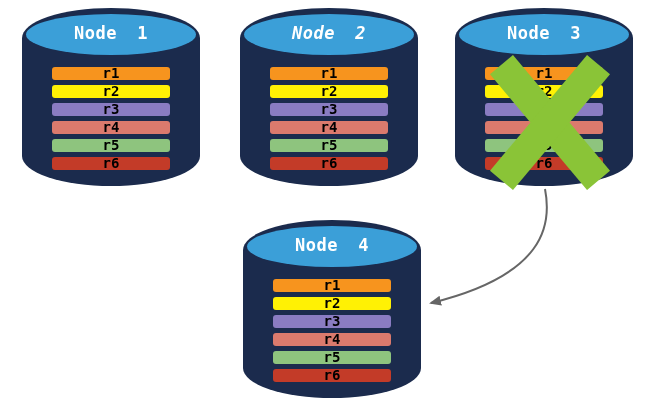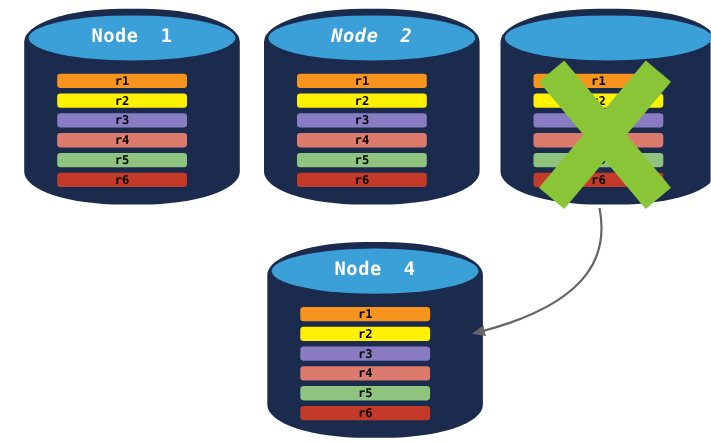--- a/index.html
+++ b/index.html
@@ -3,21 +3,21 @@
 <meta charset="utf-8">
 <style>
   html, body { margin: 0; padding: 0; }
   .canvas {
     position: relative;
     width: 646px;
     height: 402px;
     overflow: hidden;
     font-family: "DejaVu Sans Mono", "Liberation Sans", sans-serif;
   }
-  .node { position: absolute; width: 196px; height: 178px; }
+  .node { position: absolute; width: 178px; height: 178px; }
   .node-pos-0 { left: 22px;  top: 8px; }
   .node-pos-1 { left: 240px; top: 8px; }
   .node-pos-2 { left: 455px; top: 8px; }
   .node-pos-3 { left: 243px; top: 220px; }
   .cyl-body {
     position: absolute; inset: 0;
     border-radius: 89px / 30px;
   }
   .cyl-top {
     position: absolute; left: 4px; right: 4px; top: 6px; height: 41px;
@@ -31,21 +31,21 @@
     letter-spacing: 0.5px;
   }
   .replica-stack {
     position: absolute; left: 30px; top: 59px; width: 118px;
     display: flex; flex-direction: column; gap: 5px;
   }
   .replica-bar {
     height: 13px; line-height: 13px;
     border-radius: 3px;
     text-align: center;
-    font-size: 11px; font-weight: bold;
+    font-size: 14px; font-weight: bold;
   }
   .x-mark {
     position: absolute; left: 35px; top: 47px; width: 120px; height: 135px;
     z-index: 5;
   }
   .x-stroke {
     position: absolute; left: 45px; top: -8px; width: 30px; height: 151px;
   }
   .x-stroke-left  { transform: rotate(-40deg); }
   .x-stroke-right { transform: rotate(40deg); }
@@ -80,20 +80,21 @@
         <div class="replica-bar" style="background: rgb(138, 124, 194); color: rgb(0, 0, 0);">r3</div>
         <div class="replica-bar" style="background: rgb(219, 122, 109); color: rgb(0, 0, 0);">r4</div>
         <div class="replica-bar" style="background: rgb(142, 196, 126); color: rgb(0, 0, 0);">r5</div>
         <div class="replica-bar" style="background: rgb(195, 59, 40); color: rgb(0, 0, 0);">r6</div>
       </div>
   </div>
 
   <div class="node node-pos-2">
     <div class="cyl-body" style="background: rgb(27, 43, 77);"></div>
     <div class="cyl-top" style="background: rgb(59, 159, 216);"></div>
+    <div class="node-label" style="color: rgb(255, 255, 255);">Node 3</div>
     <div class="replica-stack">
         <div class="replica-bar" style="background: rgb(247, 148, 30); color: rgb(0, 0, 0);">r1</div>
         <div class="replica-bar" style="background: rgb(255, 241, 4); color: rgb(0, 0, 0);">r2</div>
         <div class="replica-bar" style="background: rgb(138, 124, 194); color: rgb(0, 0, 0);">r3</div>
         <div class="replica-bar" style="background: rgb(219, 122, 109); color: rgb(0, 0, 0);">r4</div>
         <div class="replica-bar" style="background: rgb(142, 196, 126); color: rgb(0, 0, 0);">r5</div>
         <div class="replica-bar" style="background: rgb(195, 59, 40); color: rgb(0, 0, 0);">r6</div>
       </div>
     <div class="x-mark">
       <div class="x-stroke x-stroke-left" style="background: rgb(138, 196, 55);"></div>

